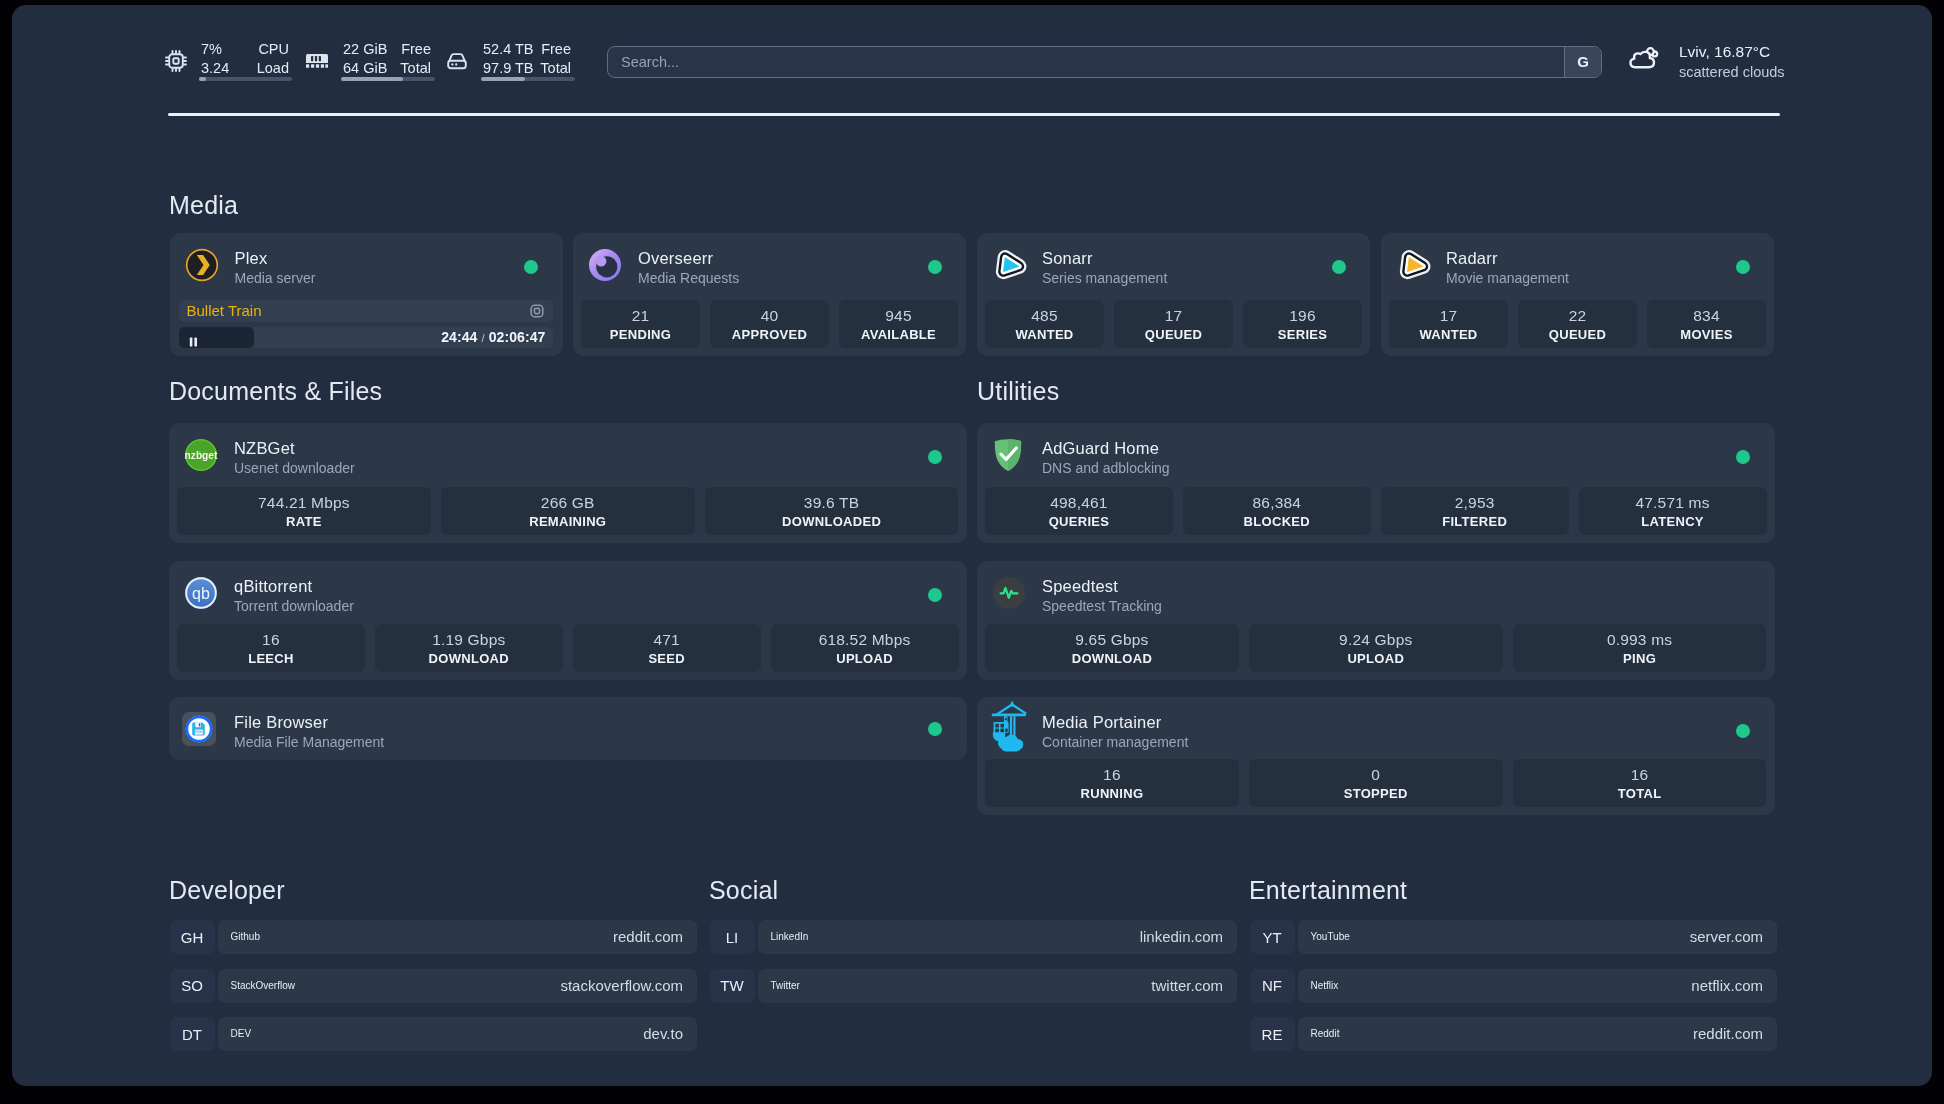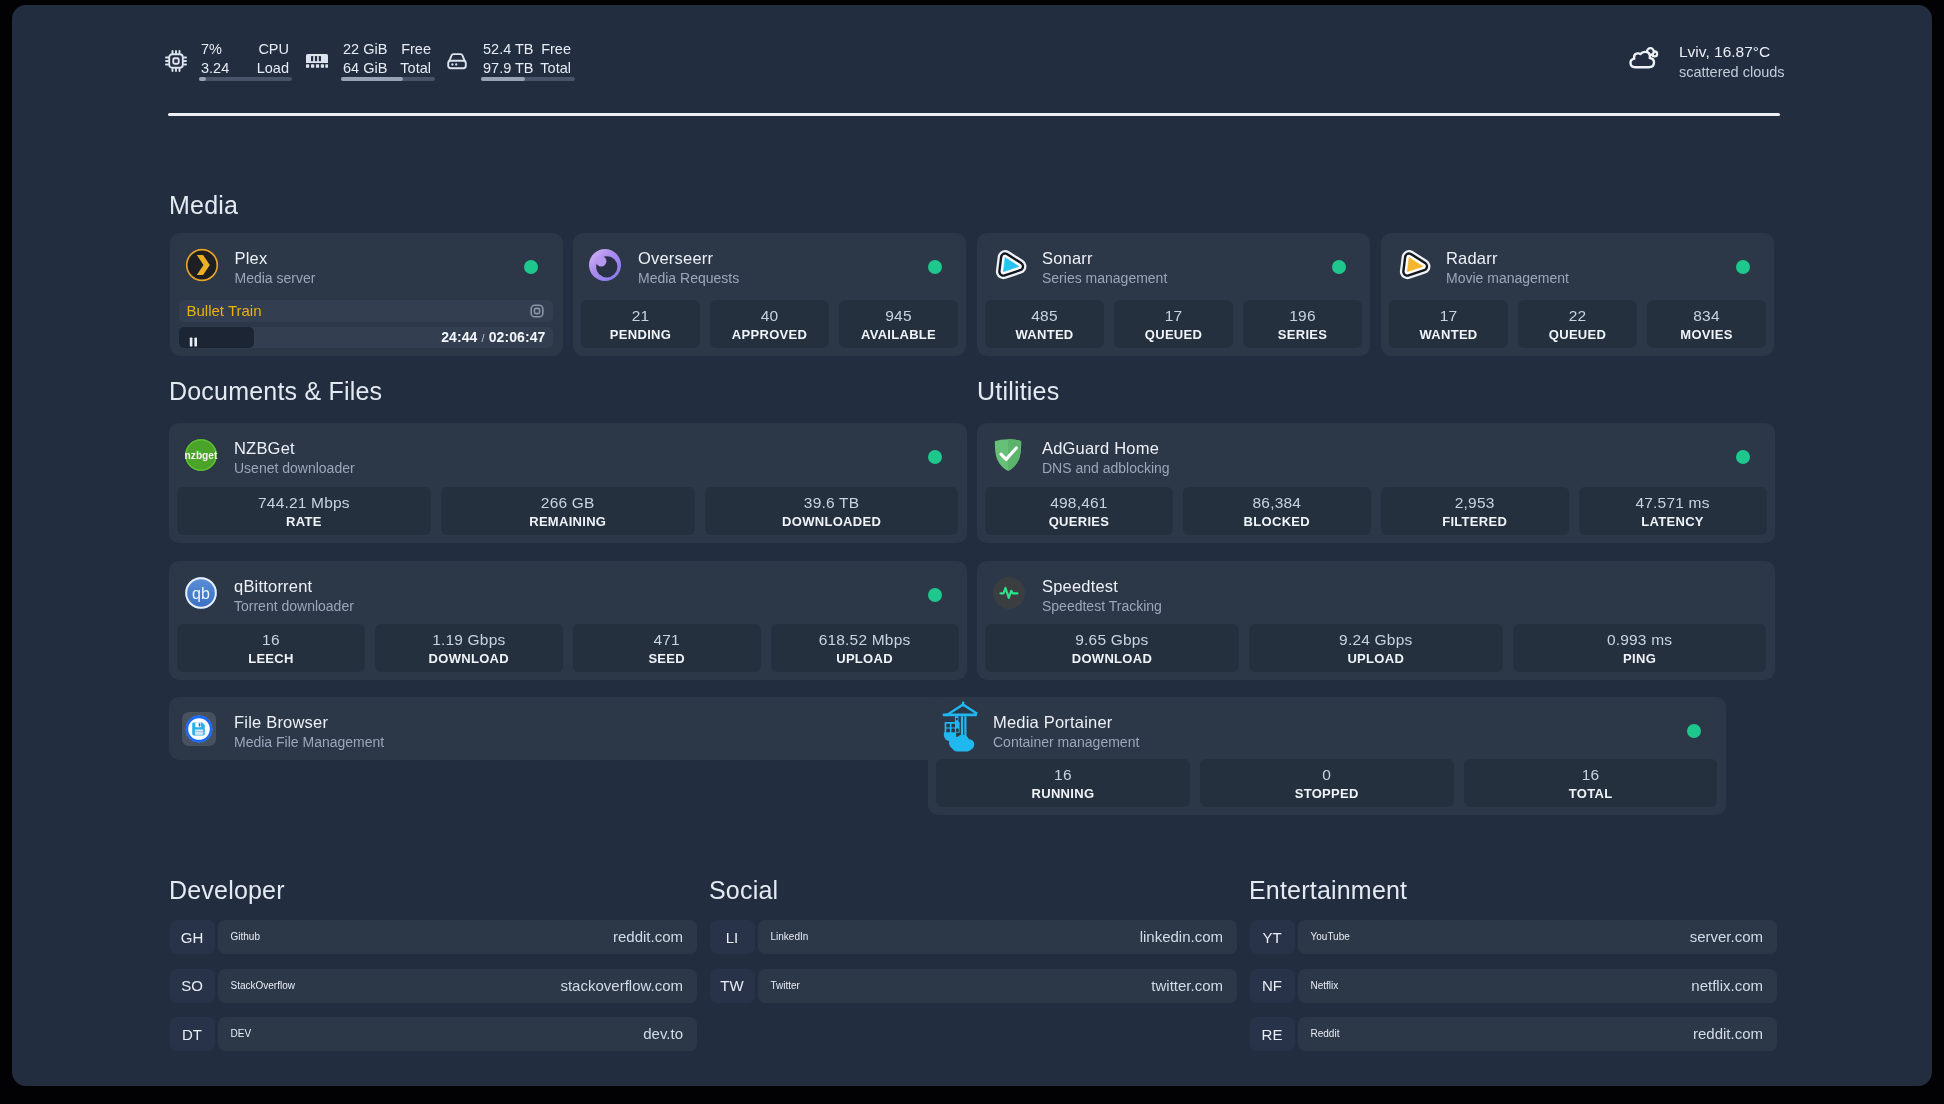--- a/index.html
+++ b/index.html
@@ -96,20 +96,24 @@
         <span>Free</span>
       </div>
       <div class="sysrow">
         <span>97.9 TB</span>
         <span>Total</span>
       </div>
     </div>
     <div class="bar" style="left:481px; top:76.5px; width:94px;">
       <div style="width:46.5%"></div>
     </div>
+    <div class="abs" style="left:607px; top:46px; width:995px; height:32px; background:rgba(42,53,72,0.99);border:1px solid #616d85; border-radius:8px; overflow:hidden;">
+      <div class="abs" style="left:13px; top:0; line-height:30px; font-size:14.5px; color:#96a1b5;">Search...</div>
+      <div class="abs" style="right:0; top:0; width:37px; height:30px; background:rgba(58,70,91,0.99);border-left:1px solid #616d85; text-align:center; line-height:30px;font-size:15px; font-weight:700; color:#eef2f8;">G</div>
+    </div>
     <div class="abs" style="left:1627px; top:43px;"><svg width="32" height="29" viewBox="0 0 32 29" style="">
 <circle cx="27.7" cy="10.9" r="2.4" stroke="#eef2f7" stroke-width="2.3" fill="none"></circle>
 <circle cx="23.4" cy="8.6" r="3.4" stroke="#eef2f7" stroke-width="2.3" fill="#232d41"></circle>
 <path d="M8.2 24.2 h13.4 q5.4 0 5.4-4.7 q0-4-4.3-4.5 q0.2-0.8 0.2-1.6 0-4.2-4.4-4.5 -3.2-0.3-5 2.2 -1.2-0.9-3-0.7 -3.5 0.4-3.4 3.9 0 0.7 0.2 1.3 -3.8 0.7-3.8 4.1 0 4.5 4.7 4.5 z" fill="#232d41" stroke="#eef2f7" stroke-width="2.4" stroke-linecap="round" stroke-linejoin="round"></path>
 </svg></div>
     <div class="abs" style="left:1679px; top:42px; font-size:15.5px; line-height:19.5px; color:#eaeff6;">Lviv, 16.87°C<br><span style="font-size:14.5px; color:#c3ccd9;">scattered clouds</span></div>
     <div class="abs" style="left:168px; top:113px; width:1612px; height:2.5px; background:#ecf0f5; border-radius:2px;"></div>
     <div class="h2" style="left:169px; top:190px;">Media</div>
     <div class="h2" style="left:169px; top:376px;">Documents &amp; Files</div>
     <div class="h2" style="left:977px; top:376px;">Utilities</div>
@@ -365,21 +369,21 @@
         <div class="stat">
           <div class="sv">9.24 Gbps</div>
           <div class="sl">UPLOAD</div>
         </div>
         <div class="stat">
           <div class="sv">0.993 ms</div>
           <div class="sl">PING</div>
         </div>
       </div>
     </div>
-    <div class="card" style="left:928px; top:697px; width:797.5px; height:118px;text-decoration:underline;">
+    <div class="card" style="left:977px; top:697px; width:797.5px; height:118px;text-decoration:underline;">
       <div class="hlogo" style="left:11.5px; top:4px; width:38px; height:54px;"><svg width="38" height="54" viewBox="0 0 38 54" style="">
 <g fill="#1fb9f0">
 <rect x="21.9" y="0.5" width="2.4" height="5" rx="1"></rect>
 <path d="M22.4 2.6 L5.6 13.4 l1.3 1.9 L23.5 4.7 Z"></path>
 <path d="M23.7 2.6 L37.8 11.8 l-1.2 1.9 L22.6 4.7 Z"></path>
 <rect x="2.6" y="12.6" width="34.5" height="2.7" rx="1.3"></rect>
 <rect x="20.9" y="15.3" width="2.2" height="24.5"></rect>
 <rect x="24.3" y="15.3" width="2.2" height="24.5"></rect>
 <rect x="14.9" y="15.3" width="3.6" height="6.6" rx="0.4"></rect>
 <rect x="4.6" y="21" width="15" height="11" rx="0.8"></rect>

